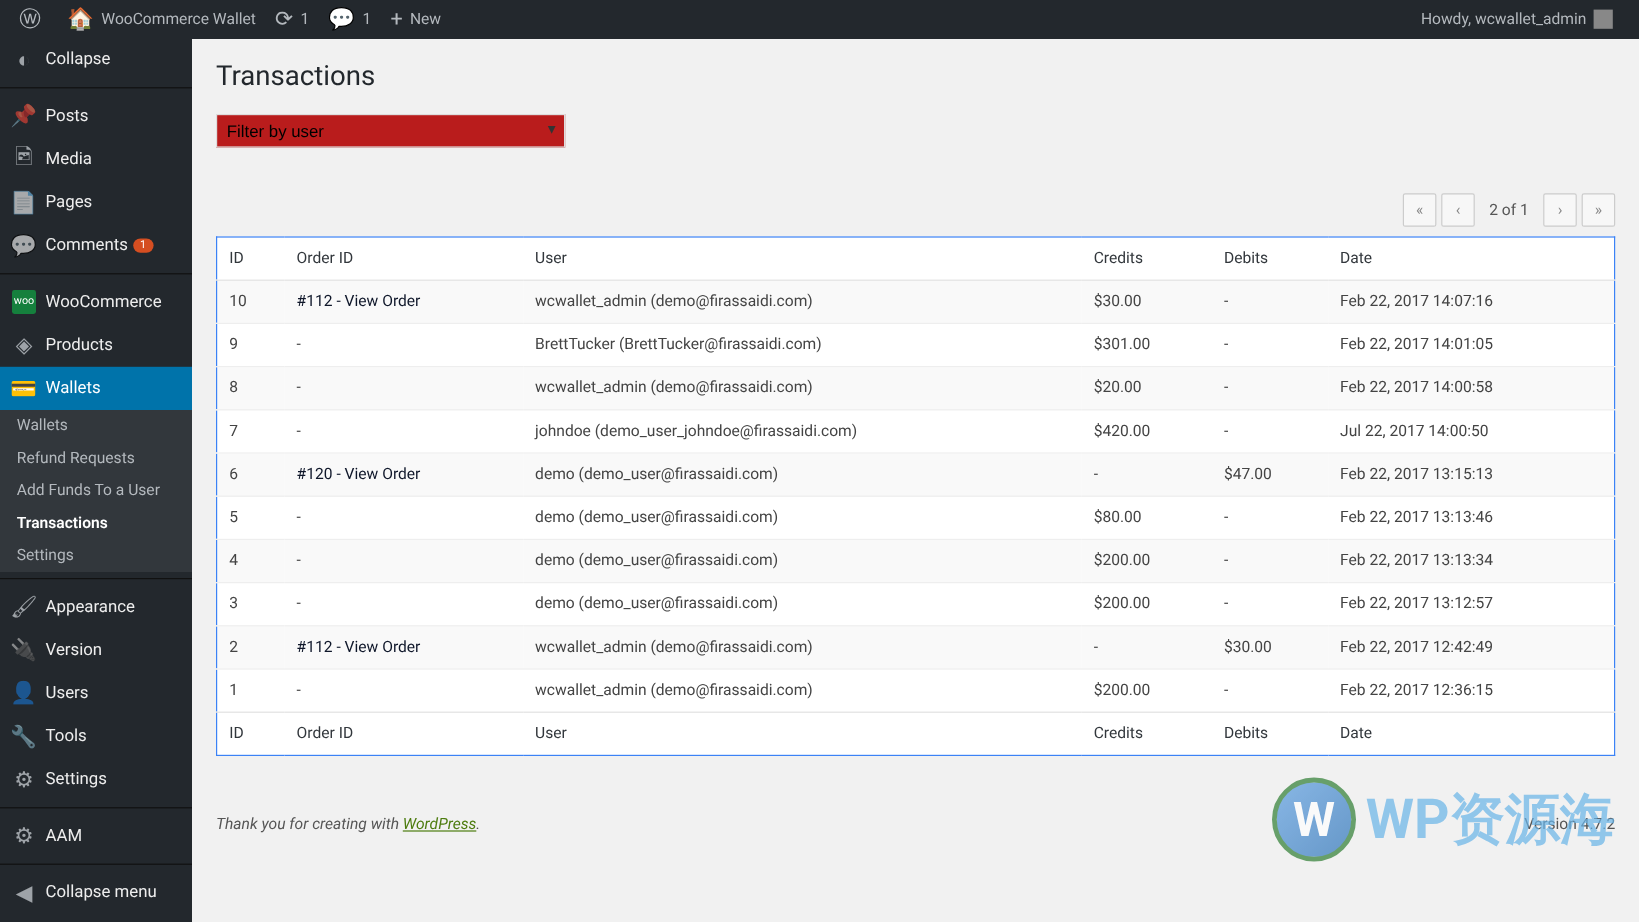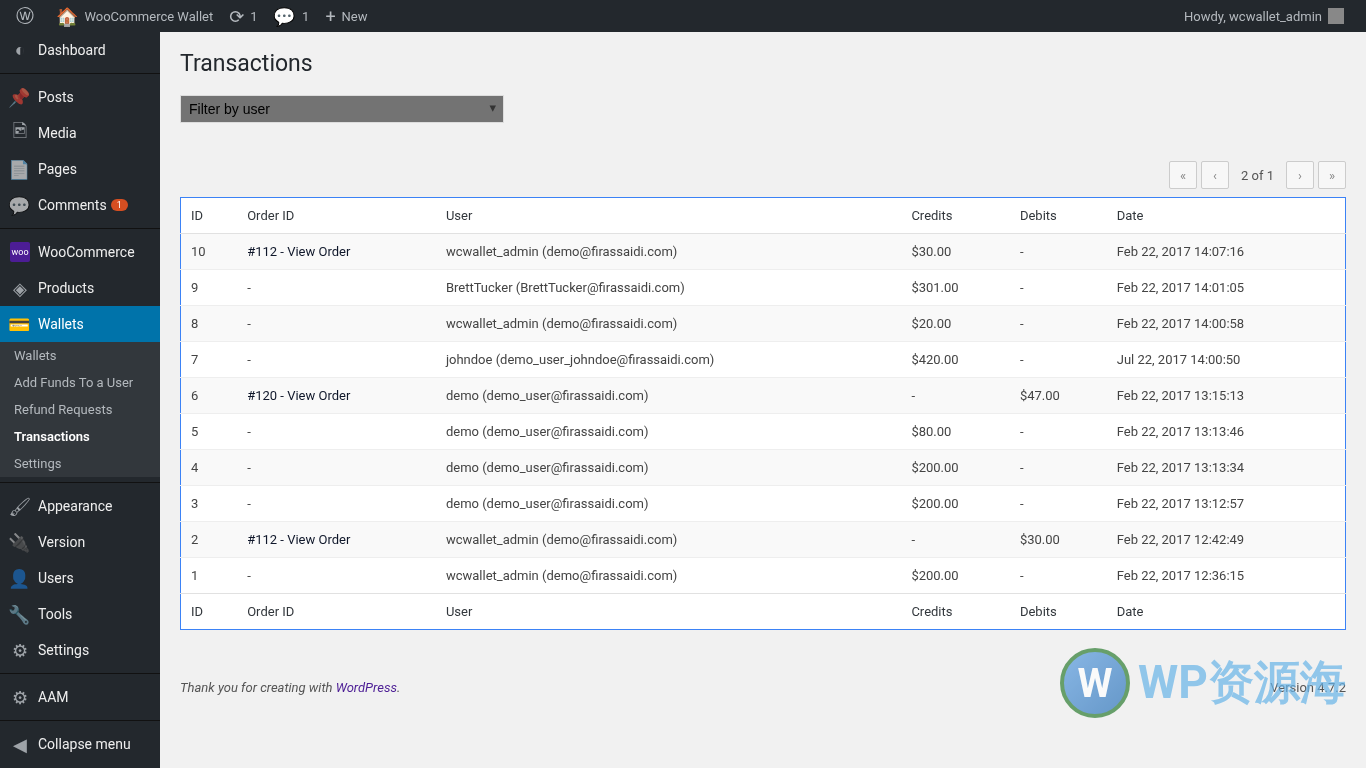--- a/index.html
+++ b/index.html
@@ -23,38 +23,38 @@
 .submenu { background: #32373c; }
 .submenu-item { padding: 6px 12px 6px 14px; color: #b4b9be; font-size: 13px; cursor: pointer; }
 .submenu-item.current { color: #fff; font-weight: 600; }
 .badge { background: #d54e21; color: #fff; border-radius: 10px; padding: 1px 6px; font-size: 9px; margin-left: 4px; }
 .menu-sep { border-top: 1px solid #111; margin: 5px 0; }
 
 
 .content { margin-left: 160px; margin-top: 32px; padding: 10px 20px 40px; min-height: calc(100vh - 32px); position: relative; }
 h1 { font-size: 23px; font-weight: 400; margin: 8px 0 18px; color: #23282d; }
 
-.filter-select { width: 324px; padding: 4px 24px 4px 8px; font-size: 14px; border: 1px solid #ddd; background: #737373; height: 28px; appearance: none; position: relative; }
+.filter-select { width: 291px; padding: 4px 24px 4px 8px; font-size: 14px; border: 1px solid #ddd; background: #b91c1c; height: 28px; appearance: none; position: relative; }
 .select-wrap { position: relative; display: inline-block; margin-bottom: 20px; }
 .select-wrap::after { content: '▾'; position: absolute; right: 8px; top: 5px; pointer-events: none; color: #333; }
 
 .pagination { display: flex; justify-content: flex-end; gap: 4px; margin: 18px 0 8px; align-items: center; }
 .page-btn { width: 28px; height: 28px; border: 1px solid #ccc; background: #f7f7f7; display: flex; align-items: center; justify-content: center; cursor: pointer; color: #888; border-radius: 2px; }
 .page-info { padding: 0 8px; font-size: 13px; color: #555; }
 
 table { width: 100%; border-collapse: collapse; background: #fff; border: 1px solid #3b82f6; margin-top: 6px; }
 th, td { padding: 10px 10px; text-align: left; font-size: 13px; }
 thead th, tfoot th { font-weight: 400; color: #32373c; border-bottom: 1px solid #e1e1e1; }
 tfoot th { border-top: 1px solid #e1e1e1; border-bottom: none; }
 tbody tr:nth-child(odd) { background: #f9f9f9; }
 tbody tr { border-bottom: 1px solid #eee; }
 .order-link { color: #0f172a; text-decoration: none; }
 
 .footer { margin-top: 50px; color: #555; font-size: 13px; font-style: italic; display: flex; justify-content: space-between; }
-.footer a { color: #4c1d95; }
+.footer a { color: #4d7c0f; text-decoration: underline; }
 .version { font-style: normal; text-align: center; }
 
 .watermark { position: absolute; right: 20px; bottom: 50px; opacity: 0.7; font-size: 46px; font-weight: bold; color: #68b4e8; display: flex; align-items: center; pointer-events: none; text-align: right; }
 .watermark .wm-circle { width: 70px; height: 70px; border-radius: 50%; border: 4px solid #2e7d32; background: linear-gradient(135deg,#5c9ee0,#2b72b8); margin-right: 8px; position: relative; }
 .watermark .wm-circle::after { content:'W'; position:absolute; inset:0; display:flex; align-items:center; justify-content:center; color:#fff; font-size:40px; font-weight:bold; }
 </style>
 </head>
 <body>
 
 <div class="admin-bar">
@@ -83,21 +83,21 @@
     <a class="admin-bar-item">
         <span>Howdy, wcwallet_admin</span>
         <span class="avatar"></span>
       </a>
   </div>
 </div>
 
 <div class="sidebar">
   <a class="menu-item">
       <span class="menu-icon">◐</span>
-      <span>Dashboard</span>
+      <span>Collapse</span>
     </a>
   <div class="menu-sep"></div>
   <a class="menu-item">
       <span class="menu-icon">📌</span>
       <span>Posts</span>
     </a>
   <a class="menu-item">
       <span class="menu-icon">🖻</span>
       <span>Media</span>
     </a>
@@ -105,35 +105,35 @@
       <span class="menu-icon">📄</span>
       <span>Pages</span>
     </a>
   <a class="menu-item">
       <span class="menu-icon">💬</span>
       <span>Comments</span>
       <span class="badge">1</span>
     </a>
   <div class="menu-sep"></div>
   <a class="menu-item">
-      <span class="menu-icon" style="background:#4c1d95;color:#fff;font-size:9px;border-radius:2px;padding:2px 1px;">woo</span>
+      <span class="menu-icon" style="background:#15803d;color:#fff;font-size:9px;border-radius:2px;padding:2px 1px;">woo</span>
       <span>WooCommerce</span>
     </a>
   <a class="menu-item">
       <span class="menu-icon">◈</span>
       <span>Products</span>
     </a>
   <a class="menu-item active">
       <span class="menu-icon">💳</span>
       <span>Wallets</span>
     </a>
   <div class="submenu">
     <div class="submenu-item">Wallets</div>
+    <div class="submenu-item">Refund Requests</div>
     <div class="submenu-item">Add Funds To a User</div>
-    <div class="submenu-item">Refund Requests</div>
     <div class="submenu-item current">Transactions</div>
     <div class="submenu-item">Settings</div>
   </div>
   <div class="menu-sep"></div>
   <a class="menu-item">
       <span class="menu-icon">🖌</span>
       <span>Appearance</span>
     </a>
   <a class="menu-item">
       <span class="menu-icon">🔌</span>

